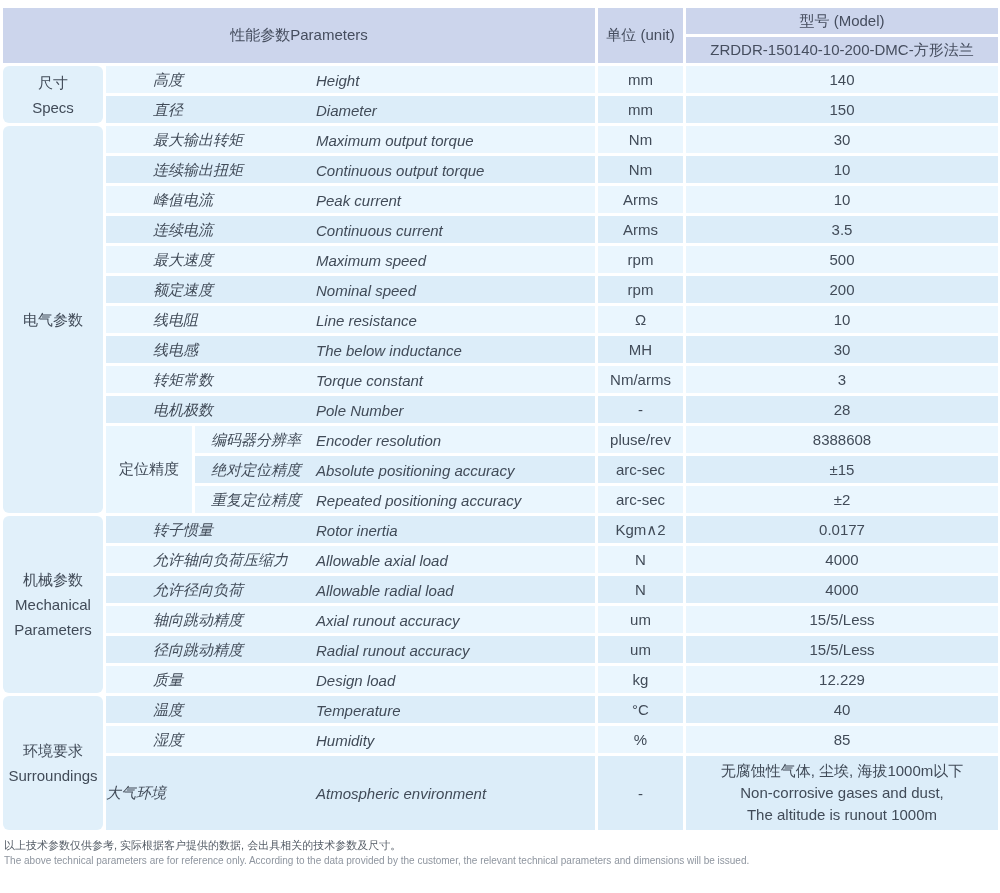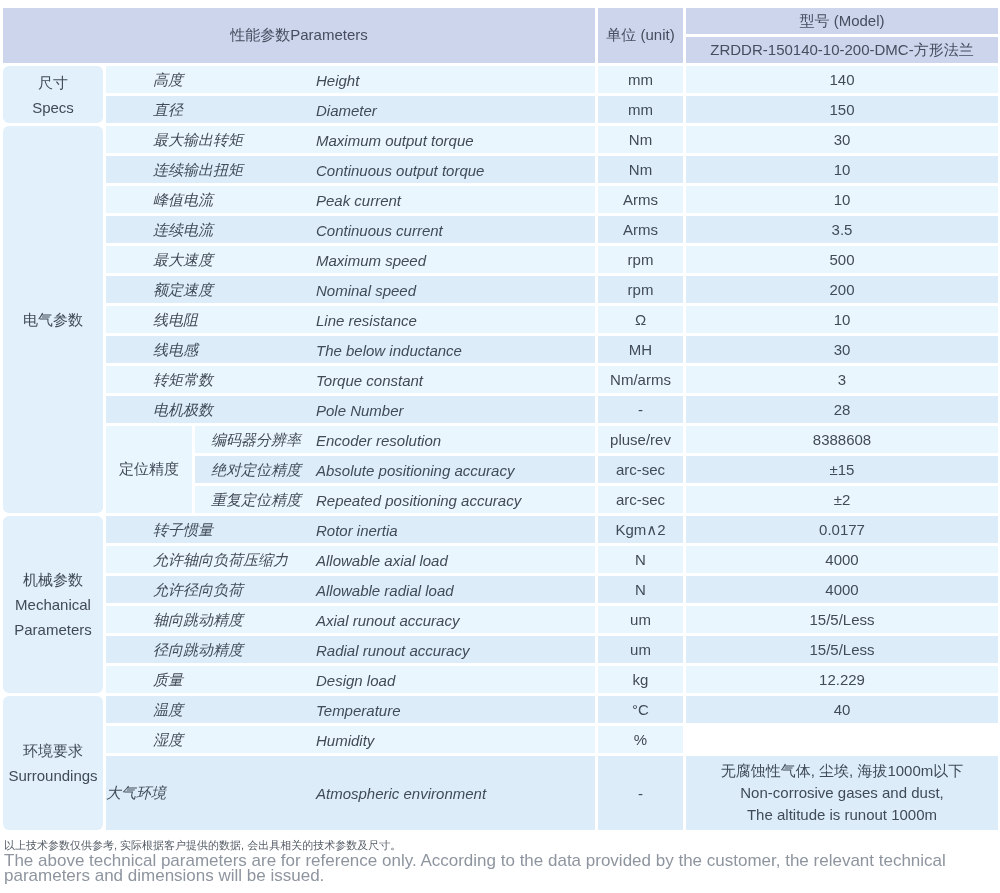--- a/index.html
+++ b/index.html
@@ -29,21 +29,21 @@
   .lbl span{position:absolute;top:50%;transform:translateY(-50%);white-space:nowrap;}
   .cn{left:47px;}
   .en{left:210px;}
   .cn2{left:16px;}
   .en2{left:121px;}
   .cnc{left:0;width:170px;}
   .u,.v{justify-content:center;text-align:center;}
   .multi{flex-direction:column;justify-content:center;line-height:22px;text-align:center;}
   .footnotes{margin:7px 0 0 4px;}
   .fn-cn{font-size:11px;color:#545c66;line-height:16px;}
-  .fn-en{font-size:17px;color:#8e959f;line-height:15px;}
+  .fn-en{font-size:10px;color:#8e959f;line-height:15px;}
 </style>
 </head>
 <body>
 
 <div class="spec-table">
 
   <div class="c hdr center" style="grid-area:1/1/3/5">性能参数Parameters</div>
   <div class="c hdr center" style="grid-area:1/5/3/6">单位 (unit)</div>
   <div class="c hdr center" style="grid-area:1/6/2/7">型号 (Model)</div>
   <div class="c hdr center" style="grid-area:2/6/3/7">ZRDDR-150140-10-200-DMC-方形法兰</div>
@@ -218,20 +218,21 @@
     <span class="en">Temperature</span>
   </div>
   <div class="c u sb" style="grid-area:24/5/25/6">°C</div>
   <div class="c v sb" style="grid-area:24/6/25/7">40</div>
 
   <div class="c lbl sa" style="grid-area:25/2/26/5">
     <span class="cn">湿度</span>
     <span class="en">Humidity</span>
   </div>
   <div class="c u sa" style="grid-area:25/5/26/6">%</div>
+  <div class="c v sa" style="grid-area:25/6/26/7">85</div>
 
   <div class="c lbl sb" style="grid-area:26/2/27/5">
     <span class="cnc">大气环境</span>
     <span class="en">Atmospheric environment</span>
   </div>
   <div class="c u sb" style="grid-area:26/5/27/6">-</div>
   <div class="c v sb multi" style="grid-area:26/6/27/7">
     <div>无腐蚀性气体, 尘埃, 海拔1000m以下</div>
     <div>Non-corrosive gases and dust,</div>
     <div>The altitude is runout 1000m</div>

